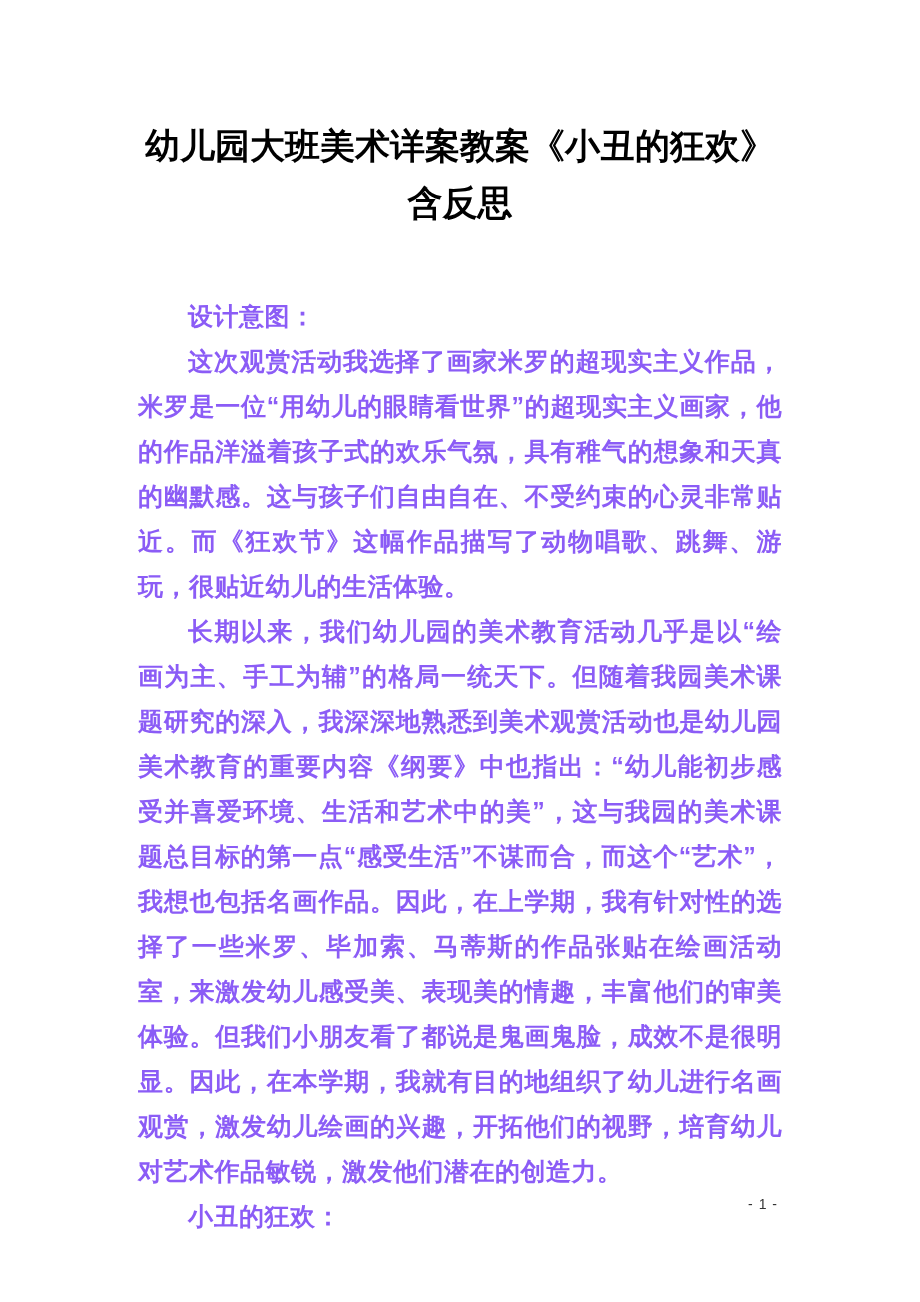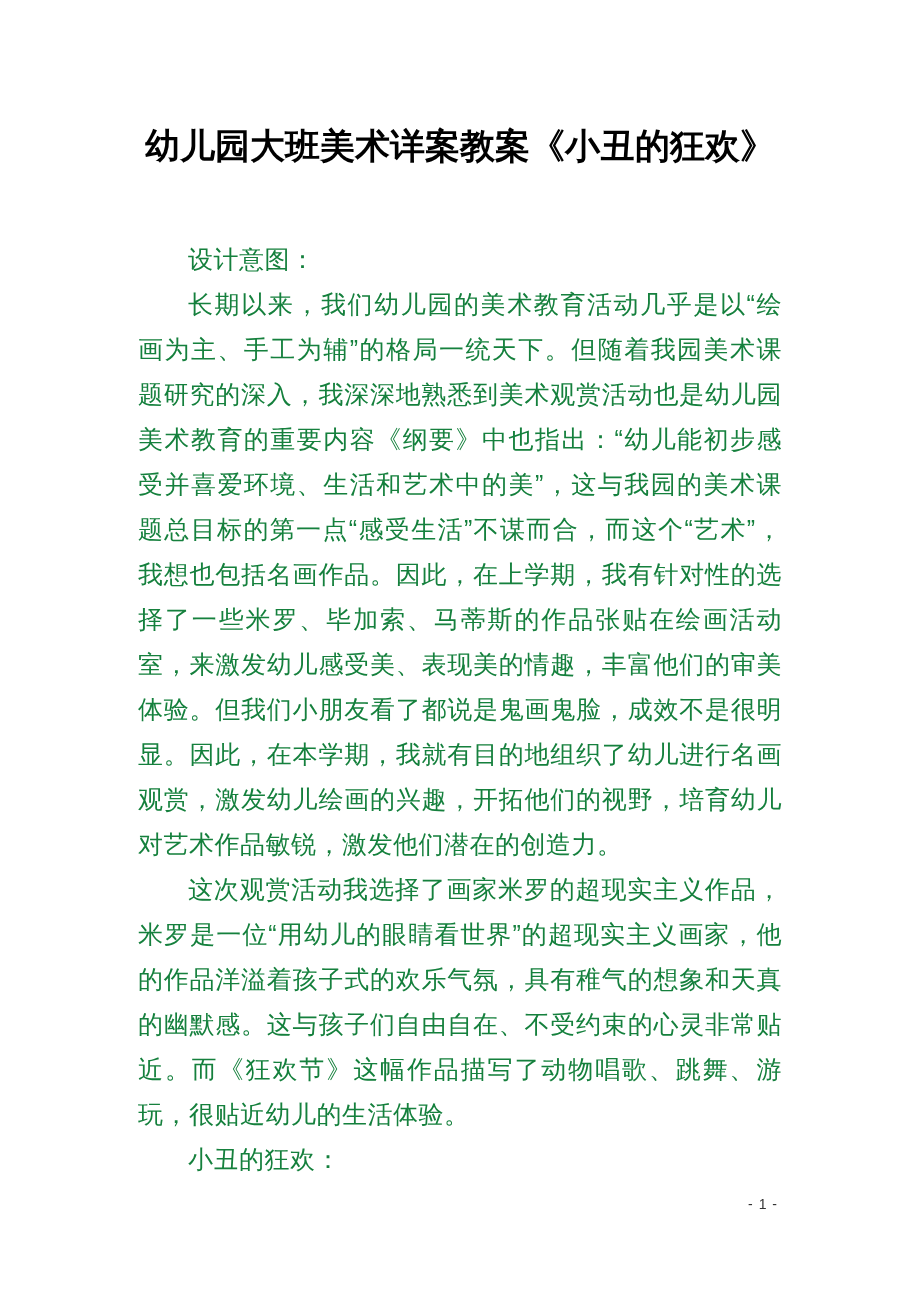--- a/index.html
+++ b/index.html
@@ -23,24 +23,24 @@
     font-family: "Liberation Serif", "DejaVu Serif", serif;
     font-weight: bold;
     font-size: 35px;
     line-height: 57px;
     color: #000000;
   }
   .title-line { display: block; }
   .doc-body {
     margin: 62px 138px 0 138px;
     font-size: 25px;
-    font-weight: normal;
+    font-weight: bold;
     line-height: 45px;
     text-align: justify;
-    color: #15803d;
+    color: #8b5cf6;
     letter-spacing: 0.5px;
   }
   .para {
     text-indent: 2em;
   }
   .page-footer {
     position: absolute;
     top: 1196px;
     right: 142px;
     font-size: 14px;
@@ -49,24 +49,25 @@
     letter-spacing: 1px;
   }
 </style>
 </head>
 <body>
 
 <div class="page">
 
   <h1 class="doc-title">
     <span class="title-line">幼儿园大班美术详案教案《小丑的狂欢》</span>
+    <span class="title-line">含反思</span>
   </h1>
 
   <div class="doc-body">
     <p class="para">设计意图：</p>
+    <p class="para">这次观赏活动我选择了画家米罗的超现实主义作品，米罗是一位“用幼儿的眼睛看世界”的超现实主义画家，他的作品洋溢着孩子式的欢乐气氛，具有稚气的想象和天真的幽默感。这与孩子们自由自在、不受约束的心灵非常贴近。而《狂欢节》这幅作品描写了动物唱歌、跳舞、游玩，很贴近幼儿的生活体验。</p>
     <p class="para">长期以来，我们幼儿园的美术教育活动几乎是以“绘画为主、手工为辅”的格局一统天下。但随着我园美术课题研究的深入，我深深地熟悉到美术观赏活动也是幼儿园美术教育的重要内容《纲要》中也指出：“幼儿能初步感受并喜爱环境、生活和艺术中的美”，这与我园的美术课题总目标的第一点“感受生活”不谋而合，而这个“艺术”，我想也包括名画作品。因此，在上学期，我有针对性的选择了一些米罗、毕加索、马蒂斯的作品张贴在绘画活动室，来激发幼儿感受美、表现美的情趣，丰富他们的审美体验。但我们小朋友看了都说是鬼画鬼脸，成效不是很明显。因此，在本学期，我就有目的地组织了幼儿进行名画观赏，激发幼儿绘画的兴趣，开拓他们的视野，培育幼儿对艺术作品敏锐，激发他们潜在的创造力。</p>
-    <p class="para">这次观赏活动我选择了画家米罗的超现实主义作品，米罗是一位“用幼儿的眼睛看世界”的超现实主义画家，他的作品洋溢着孩子式的欢乐气氛，具有稚气的想象和天真的幽默感。这与孩子们自由自在、不受约束的心灵非常贴近。而《狂欢节》这幅作品描写了动物唱歌、跳舞、游玩，很贴近幼儿的生活体验。</p>
     <p class="para">小丑的狂欢：</p>
   </div>
 
   <div class="page-footer">- 1 -</div>
 
 </div>
 
 </body></html>

